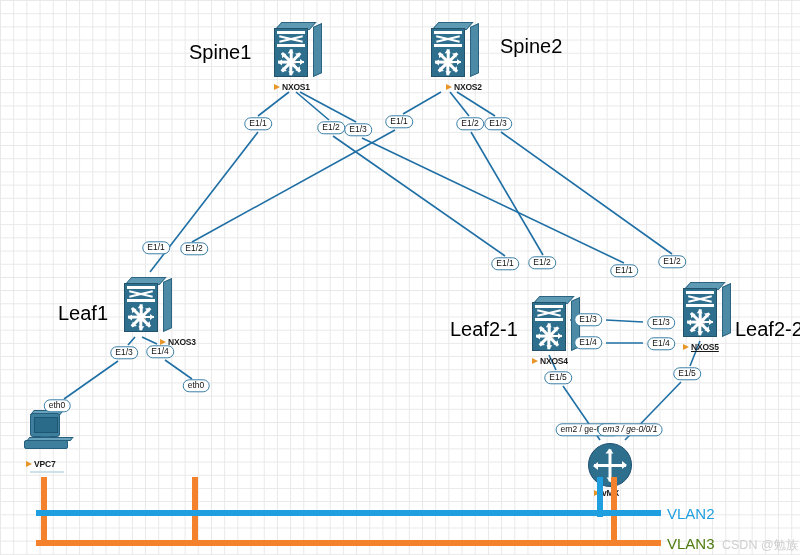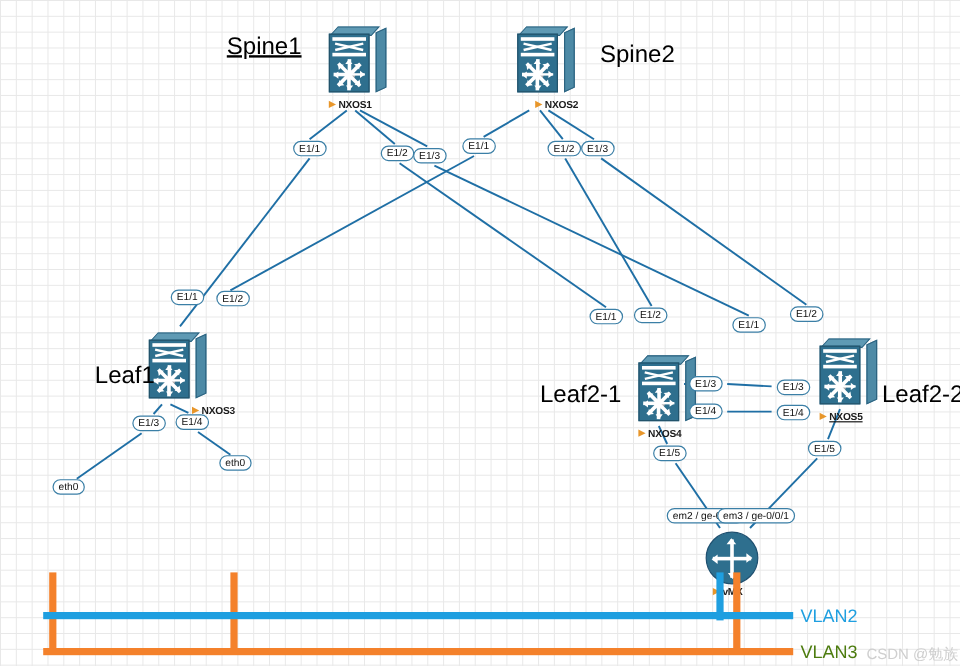--- a/index.html
+++ b/index.html
@@ -318,36 +318,50 @@
         <div class="ray" style="transform:rotate(135deg);"></div>
         <div class="ray" style="transform:rotate(180deg);"></div>
         <div class="ray" style="transform:rotate(225deg);"></div>
         <div class="ray" style="transform:rotate(270deg);"></div>
         <div class="ray" style="transform:rotate(315deg);"></div>
       </div>
     </div>
     <div class="nodelabel" style="left:2px;top:60px;text-decoration:underline;"><span class="tri"></span><span>NXOS5</span></div>
   </div>
 
+  <div class="node" style="left:22px;top:413px;">
+    <div class="pc">
+      <div class="montop"></div>
+        <div class="mon">
+          <div class="scr"></div>
+        </div>
+      <div class="neck"></div>
+        <div class="basetop"></div>
+      <div class="base">
+          <div class="kb"></div>
+        </div>
+    </div>
+    <div class="nodelabel" style="left:4px;top:46px;"><span class="tri"></span><span>VPC7</span></div>
+  </div>
 
 
   <div class="node" style="left:588px;top:443px;">
     <div class="rt">
       <div class="disc"></div>
       <div class="arr" style="transform:rotate(0deg);"></div>
       <div class="arr" style="transform:rotate(90deg);"></div>
       <div class="arr" style="transform:rotate(180deg);"></div>
       <div class="arr" style="transform:rotate(270deg);"></div>
     </div>
     <div class="nodelabel" style="left:6px;top:45px;"><span class="tri"></span><span>vMX</span></div>
   </div>
 
-  <div class="bigname" style="left:189px;top:28px;text-decoration:underline;">Spine1</div>
+  <div class="bigname" style="left:189px;top:41px;">Spine1</div>
   <div class="bigname" style="left:500px;top:35px;">Spine2</div>
-  <div class="bigname" style="left:58px;top:302px;margin-left:21px;">Leaf1</div>
+  <div class="bigname" style="left:58px;top:302px;">Leaf1</div>
   <div class="bigname" style="left:450px;top:318px;text-align:center;">Leaf2-1</div>
   <div class="bigname" style="left:735px;top:318px;">Leaf2-2</div>
 
   <div class="ifl" style="left:258px;top:124px;">E1/1</div>
   <div class="ifl" style="left:331px;top:128px;">E1/2</div>
   <div class="ifl" style="left:358px;top:130px;">E1/3</div>
   <div class="ifl" style="left:399px;top:122px;">E1/1</div>
   <div class="ifl" style="left:470px;top:124px;">E1/2</div>
   <div class="ifl" style="left:498px;top:124px;">E1/3</div>
 
@@ -364,21 +378,21 @@
 
   <div class="ifl" style="left:624px;top:271px;">E1/1</div>
   <div class="ifl" style="left:672px;top:262px;">E1/2</div>
   <div class="ifl" style="left:661px;top:323px;">E1/3</div>
   <div class="ifl" style="left:661px;top:344px;">E1/4</div>
   <div class="ifl" style="left:687px;top:374px;">E1/5</div>
 
   <div class="ifl" style="left:57px;top:406px;">eth0</div>
   <div class="ifl" style="left:196px;top:386px;">eth0</div>
   <div class="ifl" style="left:588px;top:430px;">em2 / ge-0/0/0</div>
-  <div class="ifl" style="left:630px;top:430px;z-index:5;">em3 / ge-0/0/1</div>
+  <div class="ifl" style="left:630px;top:430px;z-index:5;font-style:italic;">em3 / ge-0/0/1</div>
 
   <div class="bus v3" style="left:41px;top:477px;width:6px;height:66px;"></div>
   <div class="bus v3" style="left:192px;top:477px;width:6px;height:66px;"></div>
   <div class="bus v3" style="left:611px;top:477px;width:6px;height:66px;"></div>
 
   <div class="bus" style="left:597px;top:477px;width:6px;height:40px;"></div>
 
   <div class="bus" style="left:36px;top:510px;width:625px;height:6px;"></div>
 
   <div class="bus v3" style="left:36px;top:540px;width:625px;height:6px;"></div>

